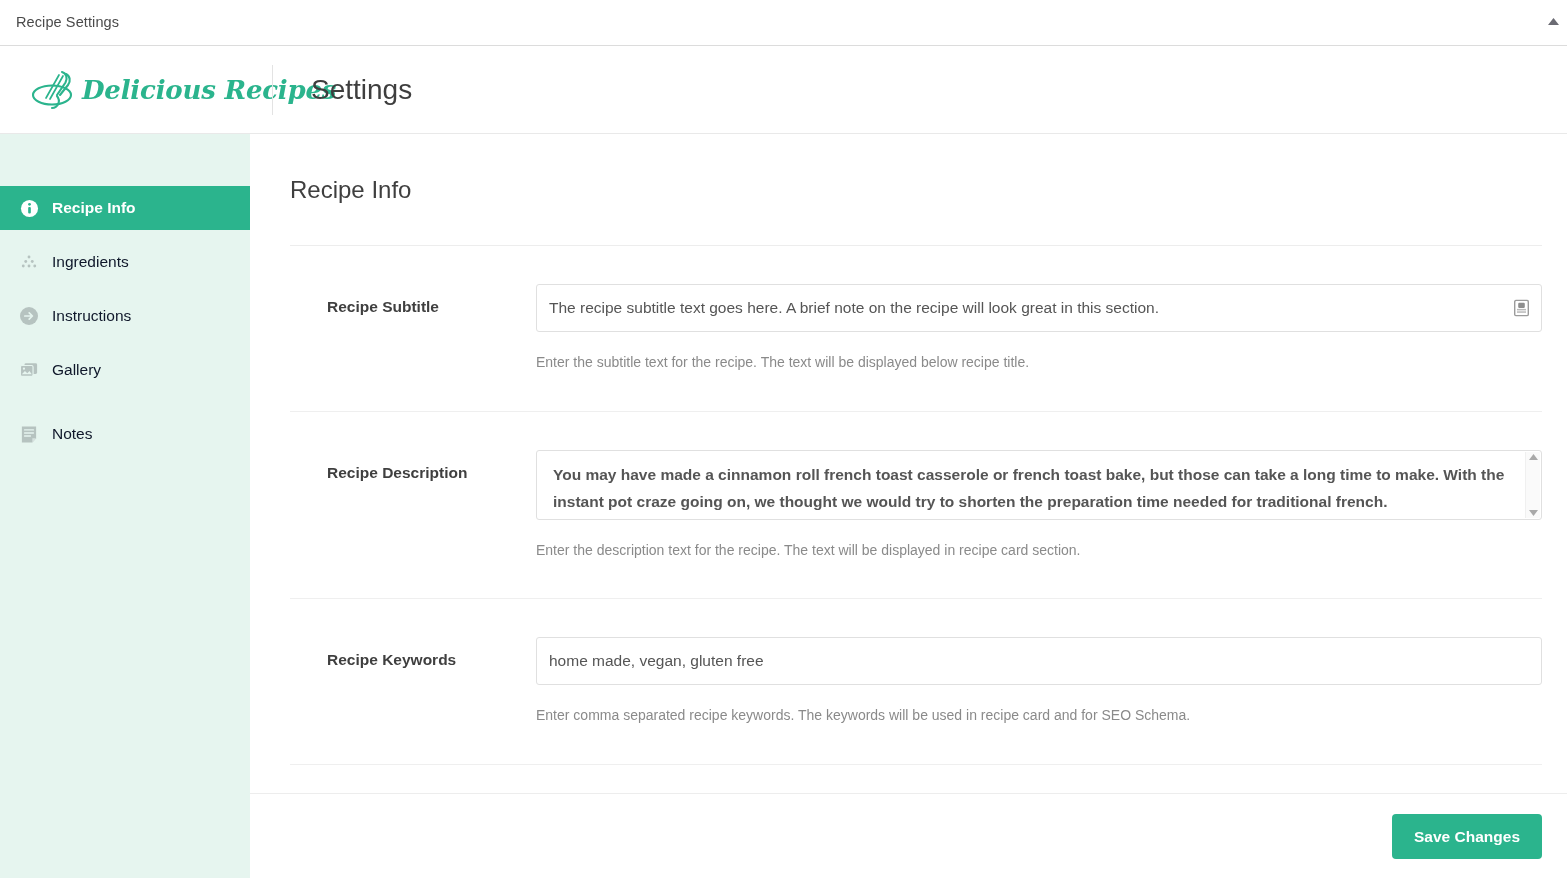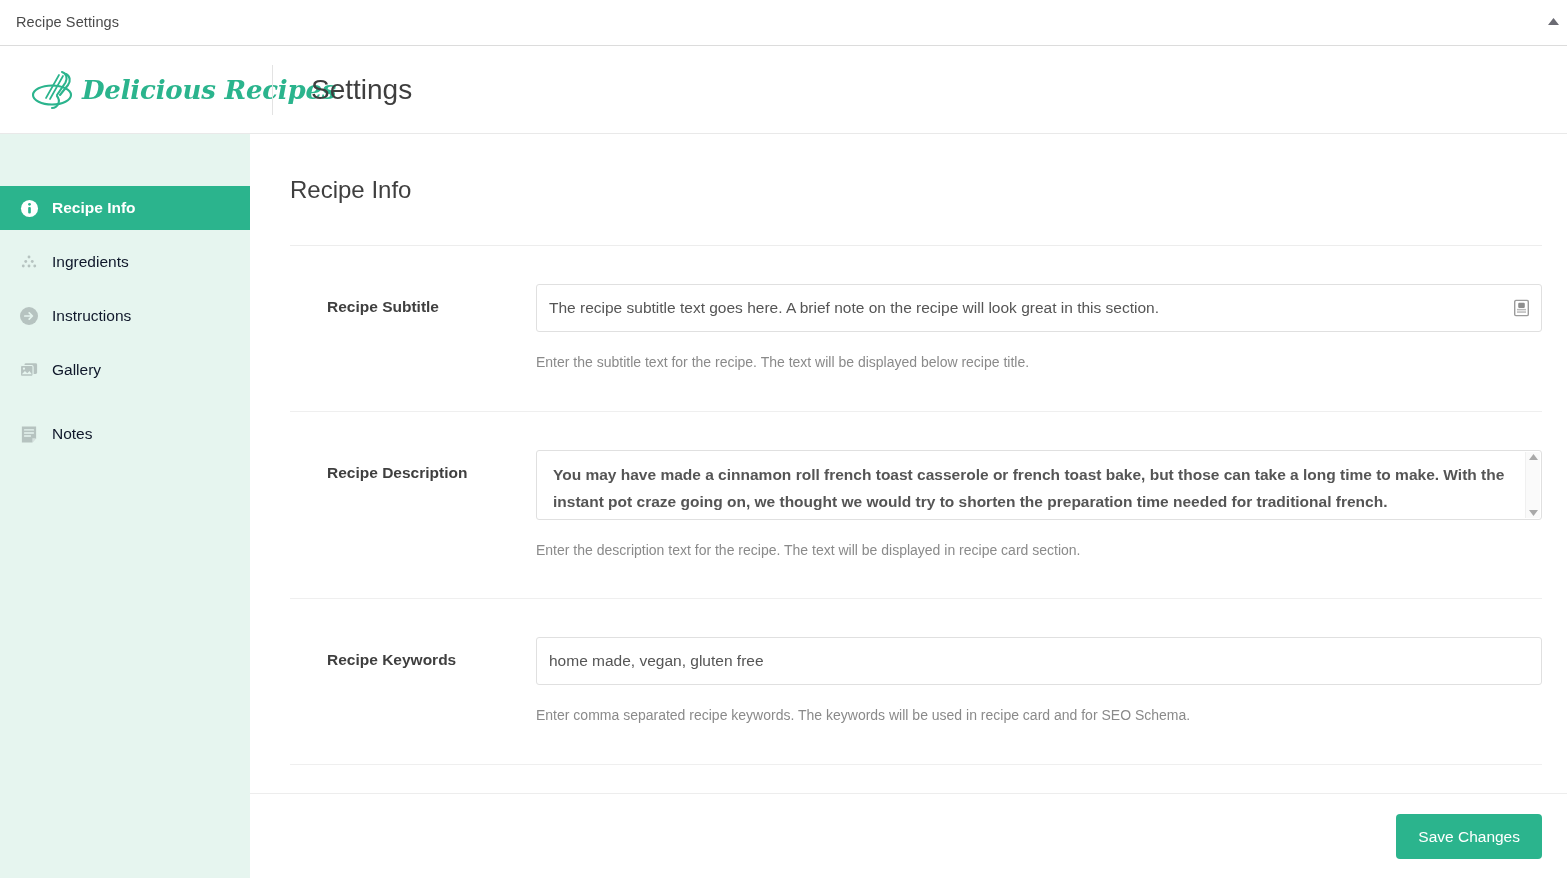--- a/index.html
+++ b/index.html
@@ -192,21 +192,21 @@
     background: #ffffff;
     border-top: 1px solid #ededed;
   }
   .save-btn {
     position: absolute; right: 25px; top: 20px;
     background: #2bb48d;
     color: #ffffff;
     border: none;
     border-radius: 4px;
     font-size: 15.5px;
-    font-weight: 400;
+    font-weight: 700;
     font-family: "Liberation Sans", sans-serif;
     padding: 0 22px;
     height: 45px;
     cursor: pointer;
   }
 </style>
 </head>
 <body>
 
 <div class="topbar">

